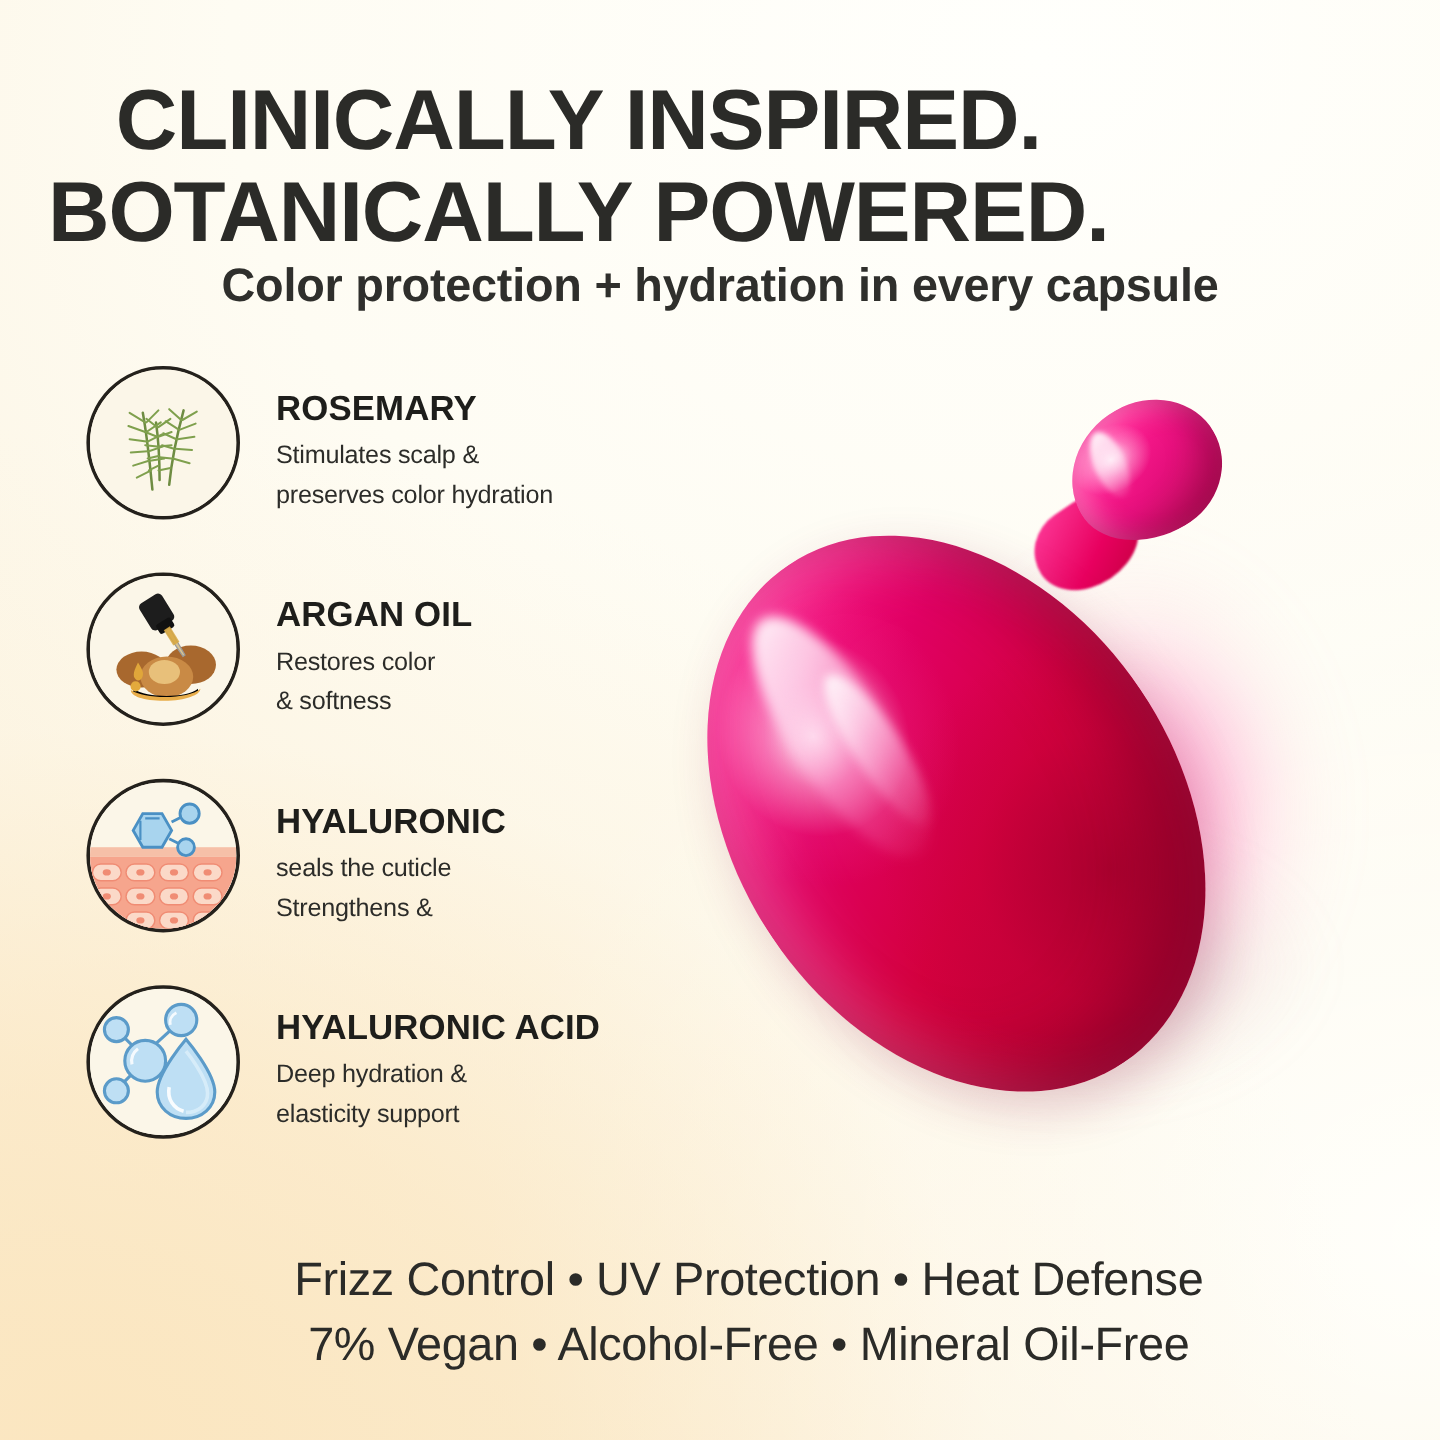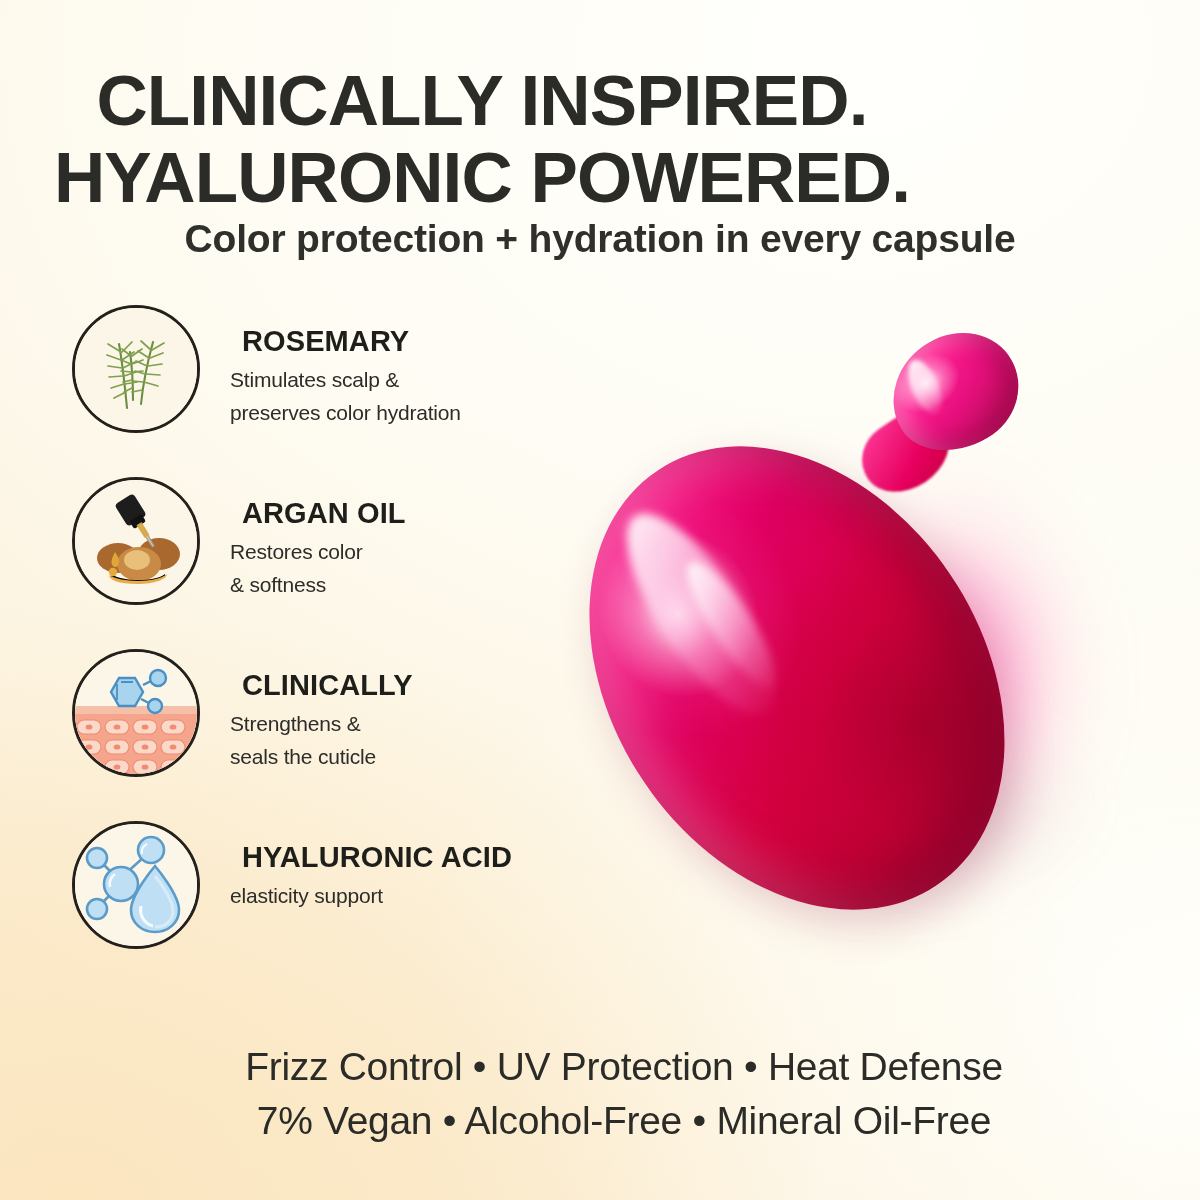--- a/index.html
+++ b/index.html
@@ -32,21 +32,21 @@
   
   .ingredients{position:absolute;left:72px;top:305px;width:560px;}
   .ing-row{position:relative;height:172px;}
   .ing-circle{
     position:absolute;left:0;top:0;width:122px;height:122px;border-radius:50%;
     border:3px solid #24211C;overflow:hidden;background:#FCF6E6;
   }
   .ing-text{position:absolute;left:158px;top:20px;width:400px;}
   .ing-title{
     font-size:29px;line-height:33px;font-weight:bold;letter-spacing:0.1px;
-    color:#1E1E1B;margin:0 0 5px 12px;white-space:nowrap;
+    color:#1E1E1B;margin:0 0 5px 0;white-space:nowrap;
   }
   .ing-desc{
     font-size:21px;line-height:33px;font-weight:normal;letter-spacing:-0.2px;
     color:#2C2C29;
   }
   .ing-desc span{display:block;white-space:nowrap;}
 
   
   .benefits{
     position:absolute;left:0;top:1040px;width:1200px;text-align:center;
@@ -123,21 +123,21 @@
   
   .icon-svg{display:block;width:100%;height:100%;}
 </style>
 </head>
 <body>
 
 <div id="stage">
 
   <div class="headline">
     <div>CLINICALLY INSPIRED.</div>
-    <div>HYALURONIC POWERED.</div>
+    <div>BOTANICALLY POWERED.</div>
   </div>
 
   <div class="subhead">Color protection + hydration in every capsule</div>
 
   <div class="ingredients">
 
     <div class="ing-row">
       <div class="ing-circle">
         <svg class="icon-svg" viewBox="0 0 122 122">
           <rect width="122" height="122" fill="#FBF6E8"></rect>
@@ -260,24 +260,24 @@
             <circle cx="83" cy="26" r="8"></circle>
             <circle cx="80" cy="54" r="7"></circle>
           </g>
           <g stroke="#4A90C4" stroke-width="1.8" fill="none">
             <line x1="42" y1="32" x2="42" y2="48"></line>
             <line x1="46" y1="30" x2="58" y2="30"></line>
           </g>
         </svg>
       </div>
       <div class="ing-text">
-        <div class="ing-title">CLINICALLY</div>
+        <div class="ing-title">HYALURONIC</div>
         <div class="ing-desc">
+          <span>seals the cuticle</span>
           <span>Strengthens &amp;</span>
-          <span>seals the cuticle</span>
         </div>
       </div>
     </div>
 
     <div class="ing-row">
       <div class="ing-circle">
         <svg class="icon-svg" viewBox="0 0 122 122">
           <rect width="122" height="122" fill="#FBF6E8"></rect>
           <g stroke="#5B9BC9" stroke-width="2.6">
             <line x1="44" y1="56" x2="26" y2="38"></line>
@@ -293,20 +293,21 @@
           <path d="M80 42 C80 42 104 70 104 86 C104 99 93 108 80 108 C67 108 56 99 56 86 C56 70 80 42 80 42 Z" fill="#BEDFF4" stroke="#5B9BC9" stroke-width="2.6"></path>
           <path d="M80 52 C80 52 98 74 98 87 C98 97 90 103 80 103" fill="none" stroke="#DCEFFA" stroke-width="3" opacity="0.8"></path>
           <path d="M66 82 C64 92 70 100 78 102" fill="none" stroke="#FFFFFF" stroke-width="3" opacity="0.9"></path>
           <path d="M40 50 C36 53 34 58 35 63" fill="none" stroke="#FFFFFF" stroke-width="2.6" opacity="0.85"></path>
           <path d="M72 20 C68 22 66 26 67 30" fill="none" stroke="#FFFFFF" stroke-width="2.4" opacity="0.85"></path>
         </svg>
       </div>
       <div class="ing-text">
         <div class="ing-title">HYALURONIC ACID</div>
         <div class="ing-desc">
+          <span>Deep hydration &amp;</span>
           <span>elasticity support</span>
         </div>
       </div>
     </div>
 
   </div>
 
   <div id="capsule-wrap">
     <div class="cap-shadow"></div>
     <div class="cap-glow"></div>

